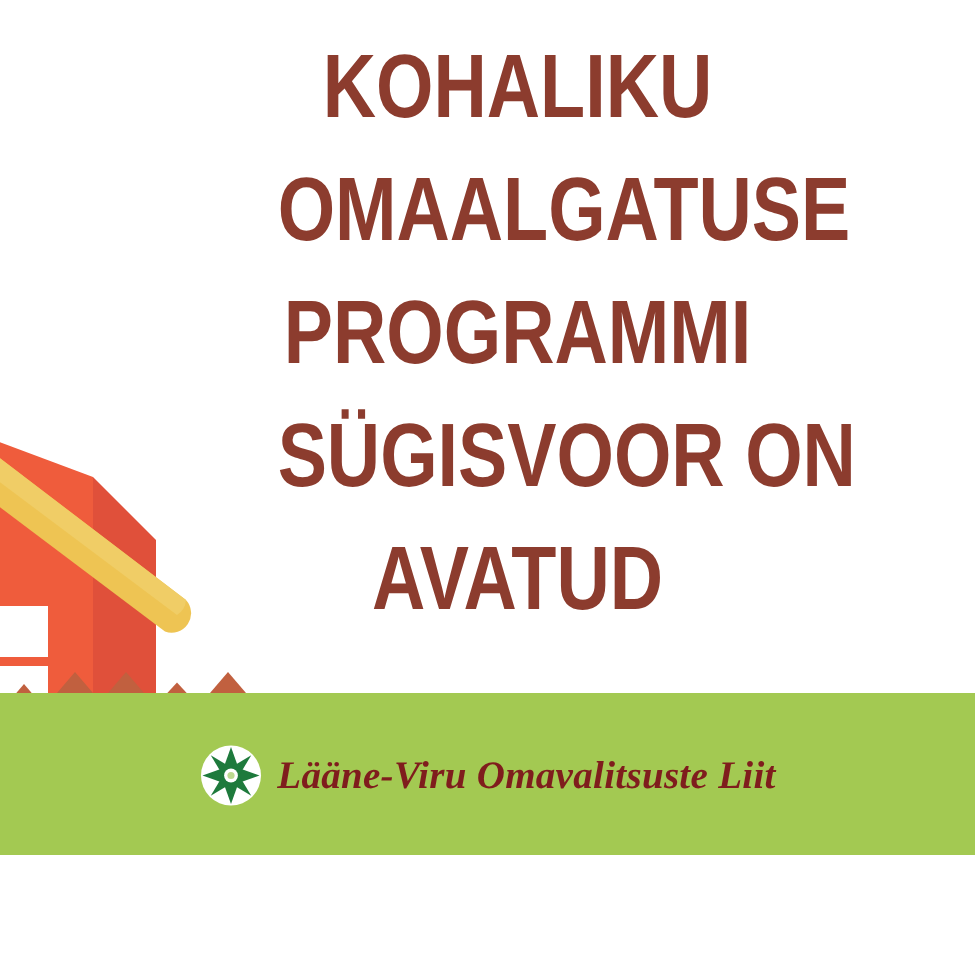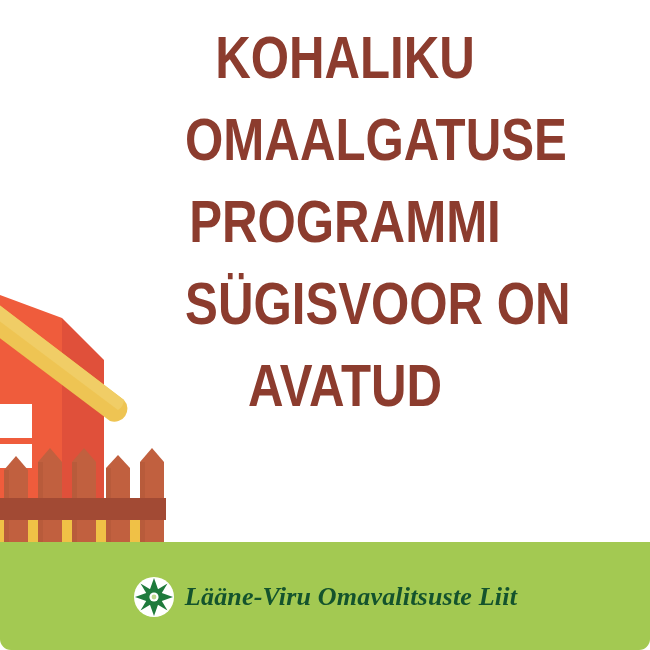--- a/index.html
+++ b/index.html
@@ -3,25 +3,24 @@
 <meta charset="utf-8">
 <style>
   html, body {
     margin: 0;
     padding: 0;
     background: #ffffff;
   }
   #poster {
     position: relative;
     width: 650px;
-    height: 650px;
+    height: 570px;
     background: #ffffff;
     overflow: hidden;
     font-family: "Liberation Sans", sans-serif;
-    border-radius: 11px;
   }
 
   
   #illustration {
     position: absolute;
     left: 0;
     top: 0;
     width: 230px;
     height: 560px;
   }
@@ -74,21 +73,21 @@
     align-items: center;
     justify-content: center;
     gap: 10px;
   }
   #footer-logo-mark {
     width: 42px;
     height: 42px;
     flex: 0 0 auto;
   }
   #footer-logo-text {
-    color: #14532d;
+    color: #7f1d1d;
     font-family: "Liberation Serif", "DejaVu Serif", serif;
     font-weight: bold;
     font-style: italic;
     font-size: 26px;
     letter-spacing: 0.2px;
     white-space: nowrap;
   }
 </style>
 </head>
 <body>

